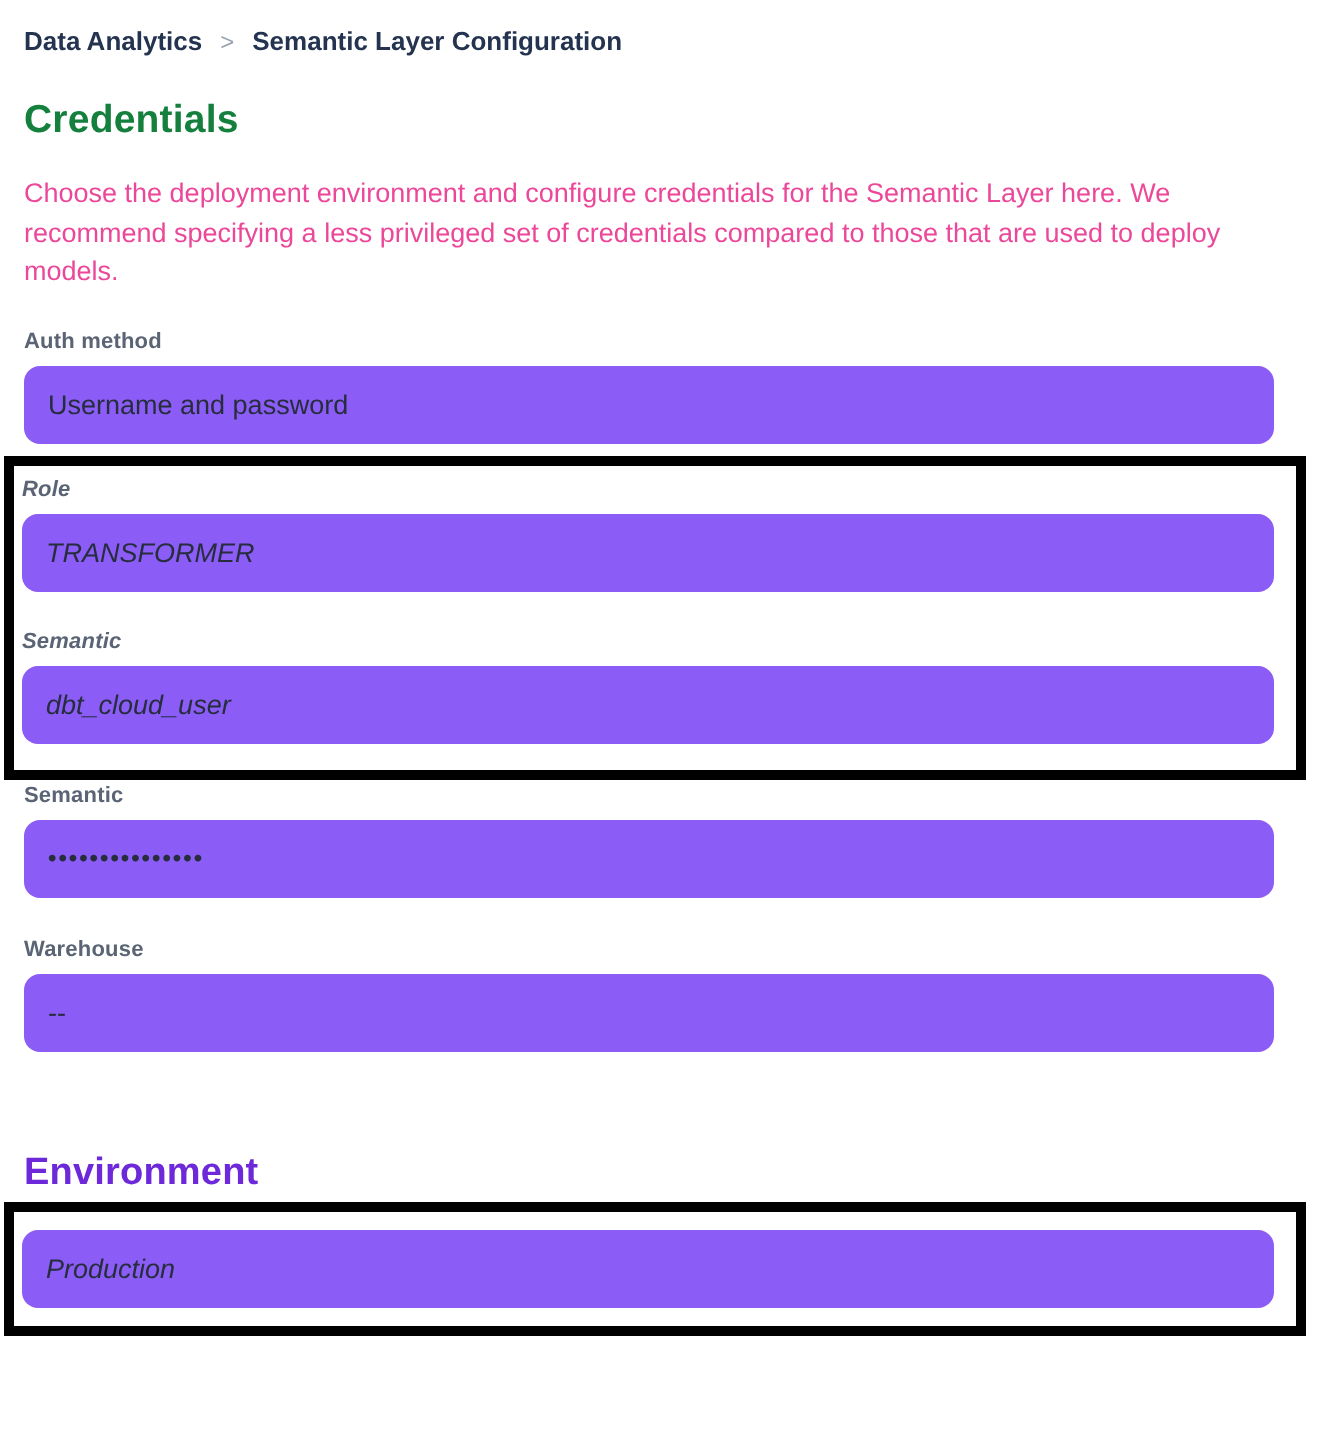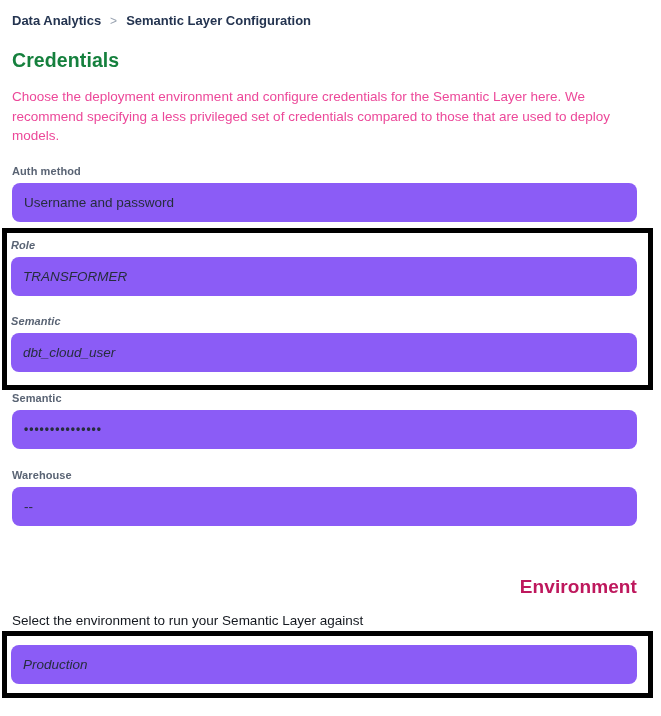--- a/index.html
+++ b/index.html
@@ -79,23 +79,22 @@
   }
   .highlight-box.box-credentials { margin-top: 6px; }
   .highlight-box .field-group:first-child { margin-top: 0; }
   .group-password { margin-top: 2px; }
   .group-warehouse { margin-top: 20px; }
   
   h2.section-title {
     margin-top: 50px;
     font-size: 19px;
     font-weight: 700;
-    color: #be185d;
+    color: #6d28d9;
     letter-spacing: 0.1px;
-    text-align: right;
   }
   p.env-desc {
     margin-top: 15px;
     font-size: 13.5px;
     color: #14181f;
   }
   .highlight-box.box-environment {
     margin-top: 3px;
     padding: 9px 11px 9px 4px;
   }
@@ -136,19 +135,18 @@
     <div class="field-box password">•••••••••••••••</div>
   </div>
 
   <div class="field-group group-warehouse">
     <span class="field-label">Warehouse</span>
     <div class="field-box">--</div>
   </div>
 
   <h2 class="section-title">Environment</h2>
 
-  <p class="env-desc">Select the environment to run your Semantic Layer against</p>
 
   <div class="highlight-box box-environment">
     <div class="field-box">Production</div>
   </div>
 
 </div>
 
 </body></html>

